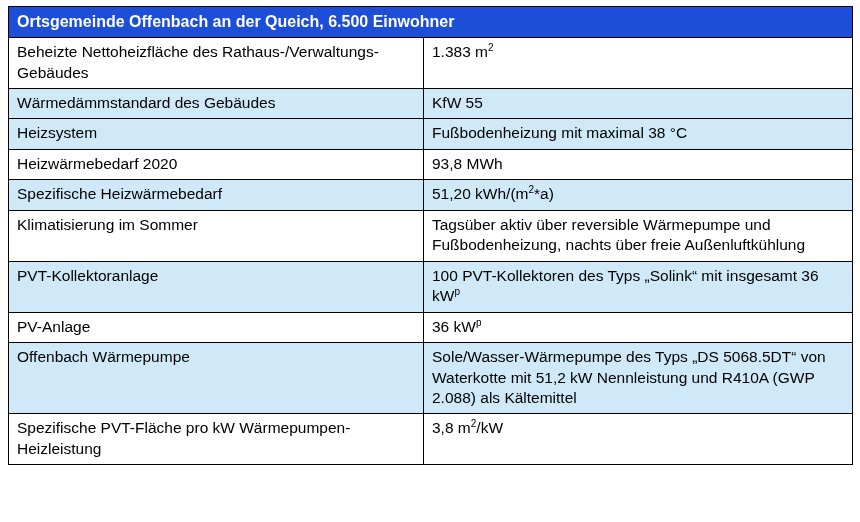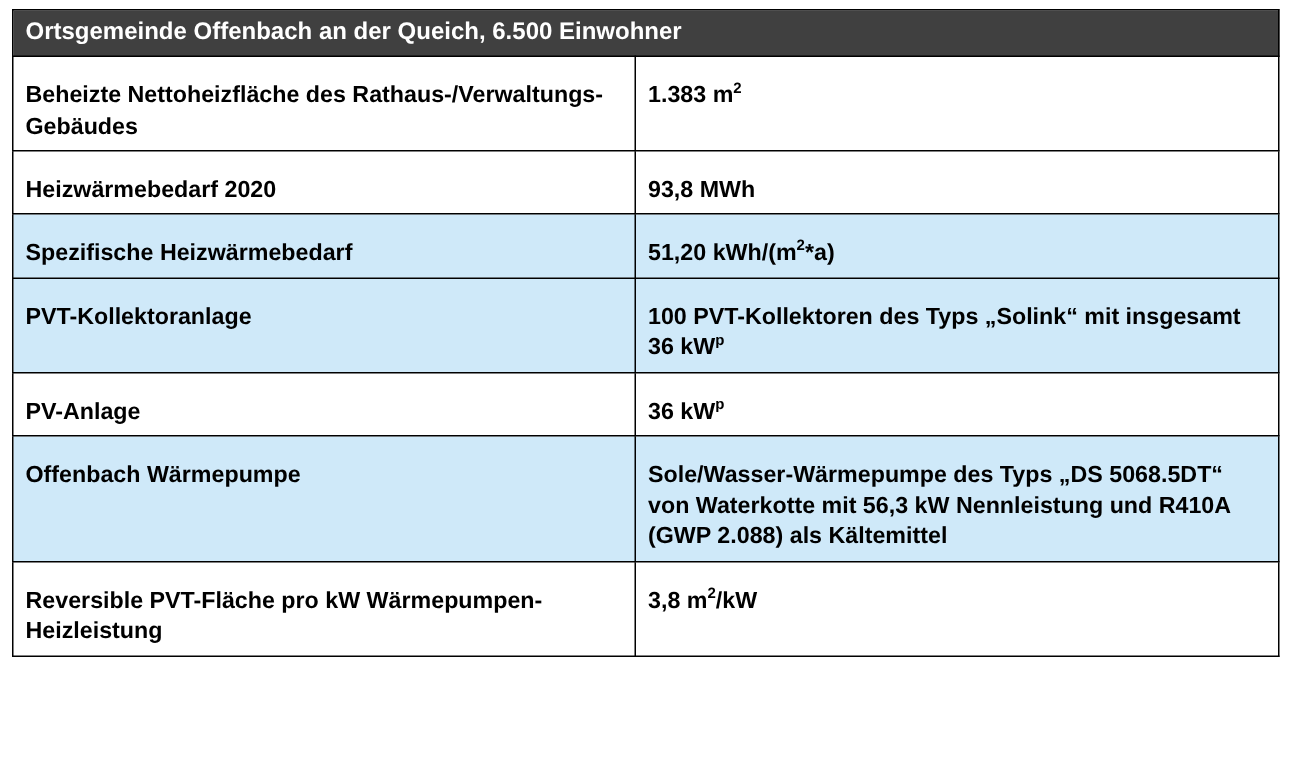--- a/index.html
+++ b/index.html
@@ -21,28 +21,28 @@
   table.spec-table {
     border-collapse: collapse;
     width: 844px;
     table-layout: fixed;
     font-size: 15.5px;
   }
   table.spec-table col.c1 { width: 415px; }
   table.spec-table col.c2 { width: 429px; }
   table.spec-table td, table.spec-table th {
     border: 1px solid #000000;
-    padding: 16px 8px 5px 8px;
+    padding: 4px 8px 5px 8px;
     vertical-align: top;
     text-align: left;
-    font-weight: bold;
+    font-weight: normal;
     line-height: 1.32;
   }
   tr.header-row th {
-    background: #404040;
+    background: #1d4ed8;
     color: #ffffff;
     font-weight: bold;
     font-size: 16px;
     padding: 4px 8px 5px 8px;
   }
   tr.shaded td {
     background: #cfe9f9;
   }
   tr.plain td {
     background: #ffffff;
@@ -72,34 +72,58 @@
     </thead>
     <tbody id="table-body">
         <tr class="plain">
           <td>
             <span class="cell-text">Beheizte Nettoheizfläche des Rathaus-/Verwaltungs-Gebäudes</span>
           </td>
           <td>
             <span class="cell-text">1.383 m<sup>2</sup></span>
           </td>
         </tr>
+        <tr class="shaded">
+          <td>
+            <span class="cell-text">Wärmedämmstandard des Gebäudes</span>
+          </td>
+          <td>
+            <span class="cell-text">KfW 55</span>
+          </td>
+        </tr>
+        <tr class="shaded">
+          <td>
+            <span class="cell-text">Heizsystem</span>
+          </td>
+          <td>
+            <span class="cell-text">Fußbodenheizung mit maximal 38 °C</span>
+          </td>
+        </tr>
         <tr class="plain">
           <td>
             <span class="cell-text">Heizwärmebedarf 2020</span>
           </td>
           <td>
             <span class="cell-text">93,8 MWh</span>
           </td>
         </tr>
         <tr class="shaded">
           <td>
             <span class="cell-text">Spezifische Heizwärmebedarf</span>
           </td>
           <td>
             <span class="cell-text">51,20 kWh/(m<sup>2</sup>*a)</span>
+          </td>
+        </tr>
+        <tr class="plain">
+          <td>
+            <span class="cell-text">Klimatisierung im Sommer</span>
+          </td>
+          <td>
+            <span class="cell-text">Tagsüber aktiv über reversible Wärmepumpe und Fußbodenheizung, nachts über freie Außenluftkühlung</span>
           </td>
         </tr>
         <tr class="shaded">
           <td>
             <span class="cell-text">PVT-Kollektoranlage</span>
           </td>
           <td>
             <span class="cell-text">100 PVT-Kollektoren des Typs „Solink“ mit insgesamt 36 kW<sup>p</sup></span>
           </td>
         </tr>
@@ -109,26 +133,26 @@
           </td>
           <td>
             <span class="cell-text">36 kW<sup>p</sup></span>
           </td>
         </tr>
         <tr class="shaded">
           <td>
             <span class="cell-text">Offenbach Wärmepumpe</span>
           </td>
           <td>
-            <span class="cell-text">Sole/Wasser-Wärmepumpe des Typs „DS 5068.5DT“ von Waterkotte mit 56,3 kW Nennleistung und R410A (GWP 2.088) als Kältemittel</span>
+            <span class="cell-text">Sole/Wasser-Wärmepumpe des Typs „DS 5068.5DT“ von Waterkotte mit 51,2 kW Nennleistung und R410A (GWP 2.088) als Kältemittel</span>
           </td>
         </tr>
         <tr class="plain">
           <td>
-            <span class="cell-text">Reversible PVT-Fläche pro kW Wärmepumpen-Heizleistung</span>
+            <span class="cell-text">Spezifische PVT-Fläche pro kW Wärmepumpen-Heizleistung</span>
           </td>
           <td>
             <span class="cell-text">3,8 m<sup>2</sup>/kW</span>
           </td>
         </tr>
       </tbody>
   </table>
 </div>
 
 </body></html>

